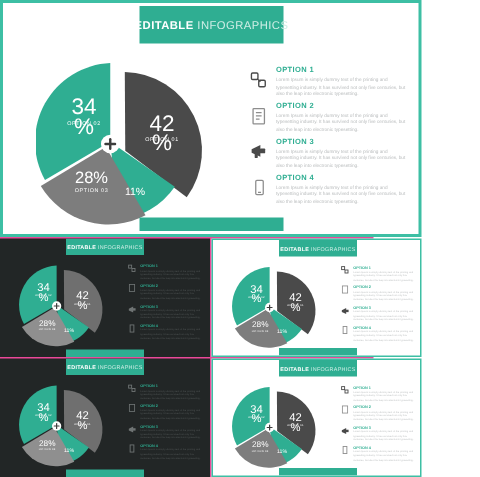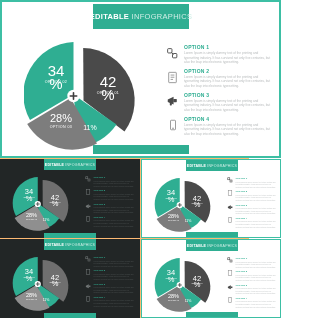--- a/index.html
+++ b/index.html
@@ -1,18 +1,18 @@
 <!DOCTYPE html>
 <html><head>
 <meta charset="utf-8">
 <style>
   html,body{margin:0;padding:0;background:#ffffff;}
   body{width:281px;height:318px;overflow:hidden;font-family:"Liberation Sans",sans-serif;}
 
-  .page{position:relative;width:249px;height:318px;background:#fdba74;}
+  .page{position:relative;width:249px;height:318px;background:#ec4899;}
 
   
   .main-slide{position:absolute;left:0;top:0;width:281px;height:158px;
     background:#ffffff;box-sizing:border-box;border:2px solid #3dbfa4;}
   .main-inner{position:absolute;inset:2px;background:#ffffff;overflow:hidden;}
 
   .title-tab{position:absolute;left:89px;top:0;width:96px;height:25px;
     background:#2fae92;display:flex;align-items:center;justify-content:center;}
   .title-tab .t1{color:#ffffff;font-weight:bold;font-size:7.5px;letter-spacing:.3px;}
   .title-tab .t2{color:#cfeee6;font-weight:normal;font-size:7.5px;letter-spacing:.3px;margin-left:2.5px;}

